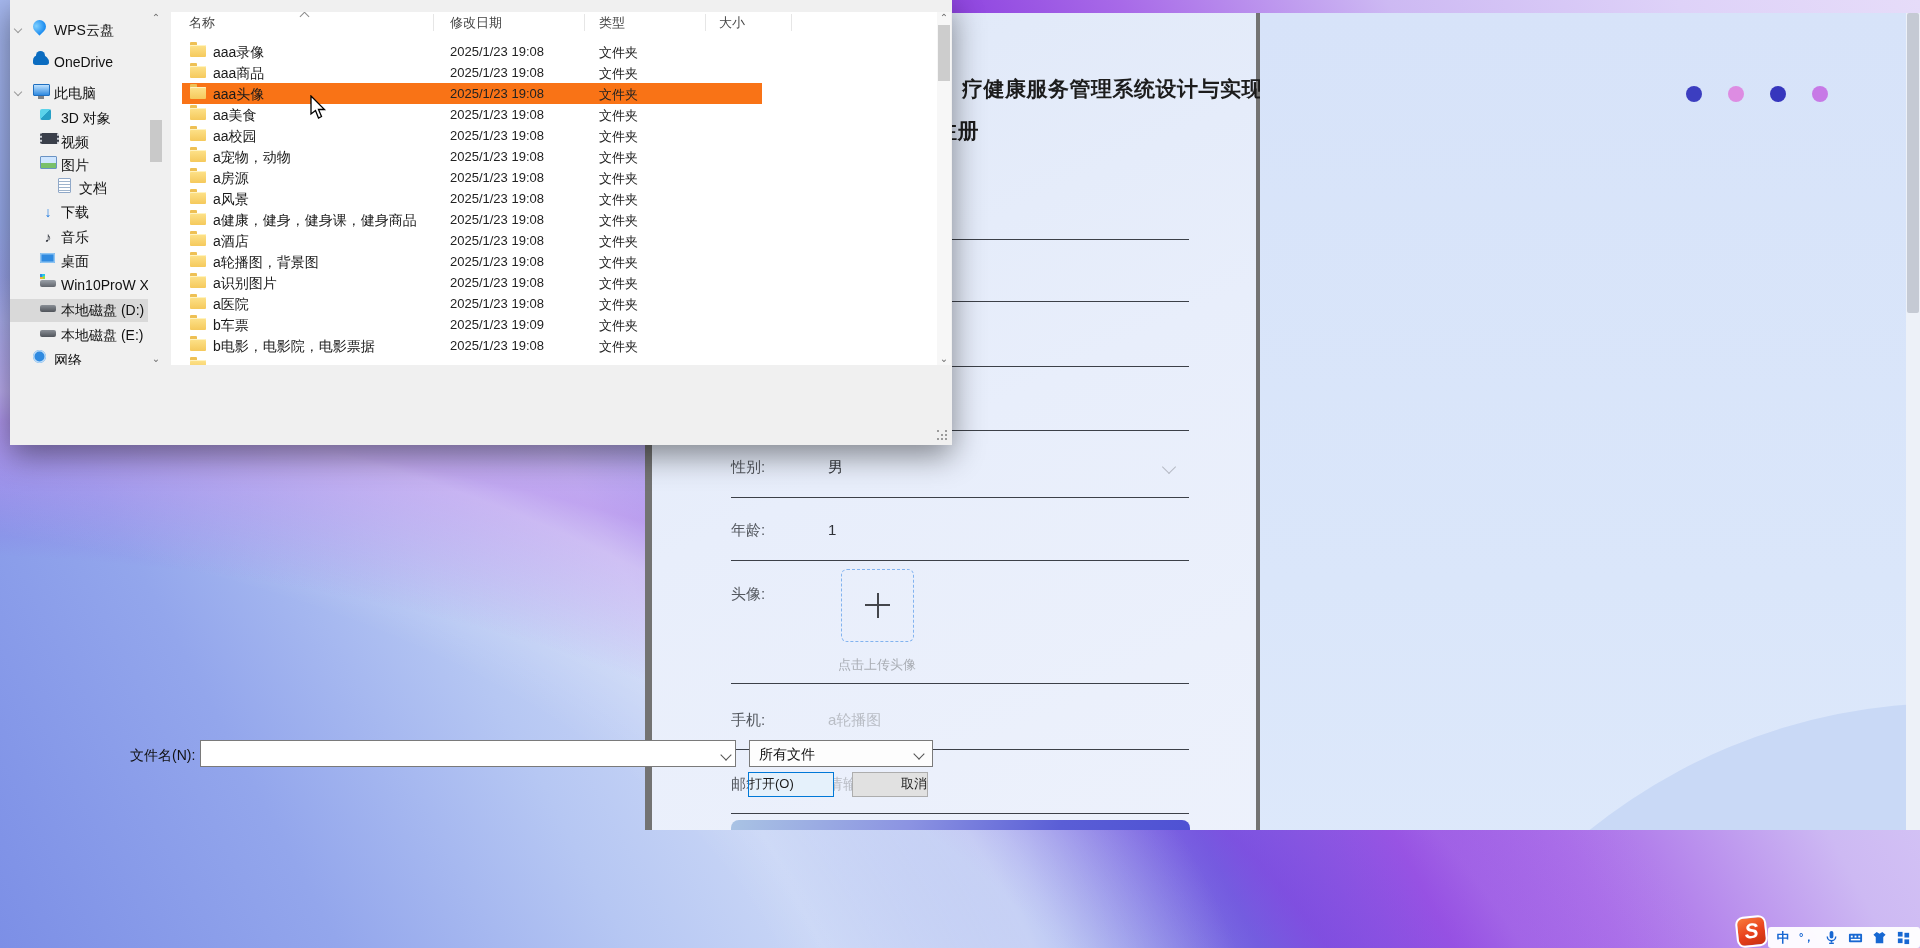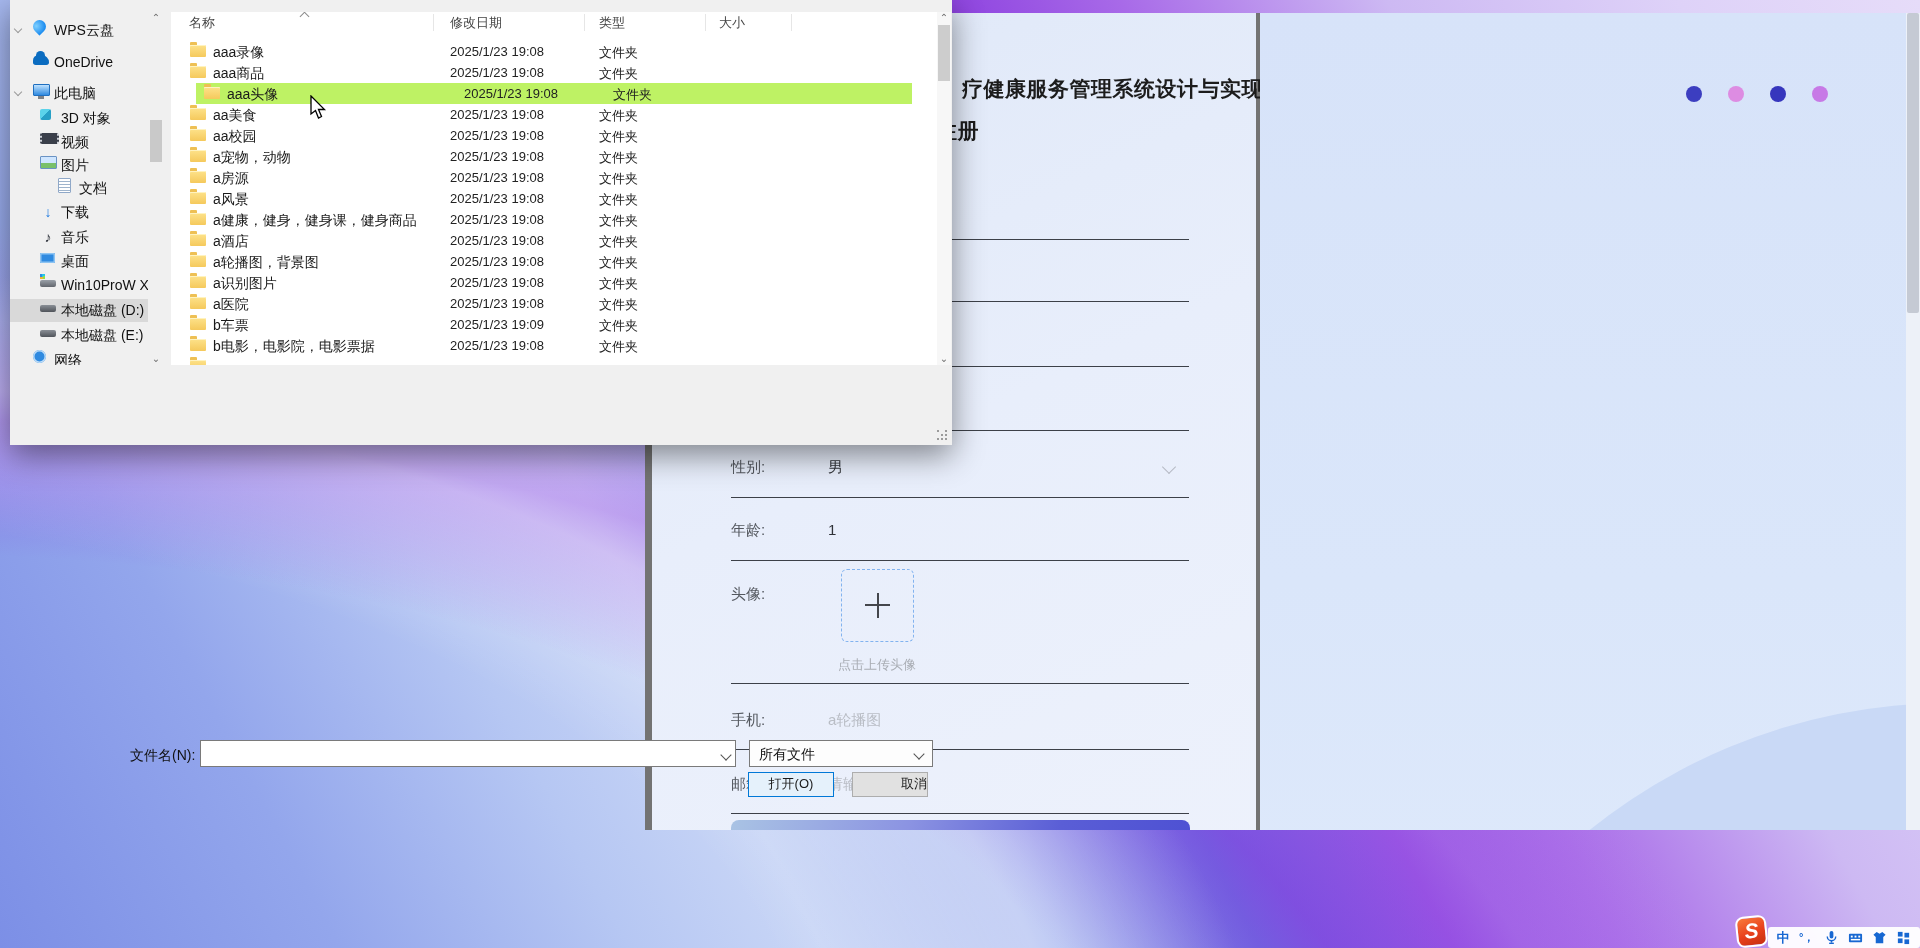--- a/index.html
+++ b/index.html
@@ -80,21 +80,21 @@
   #sb-scrollbar{position:absolute;left:138px;top:12px;width:16px;height:353px;}
   #sb-thumb{position:absolute;left:2px;top:108px;width:12px;height:42px;background:#c9c9c9;}
   .scroll-caret{position:absolute;width:100%;text-align:center;font-size:10px;color:#6f6f6f;line-height:12px;}
 
   #dlg-list{position:absolute;left:161px;top:12px;width:766px;height:353px;background:#ffffff;overflow:hidden;}
   .col-header{position:absolute;top:2px;font-size:13px;color:#454545;cursor:pointer;}
   .col-sep{position:absolute;top:2px;width:1px;height:17px;background:#e6e6e6;}
   #sort-caret{position:absolute;left:130px;top:1px;width:6px;height:6px;
     border-left:1.4px solid #8a8a8a;border-top:1.4px solid #8a8a8a;transform:rotate(45deg);}
   .file-row{position:absolute;left:0;width:766px;height:21px;cursor:pointer;}
-  .file-row.hover{background:#bef264;width:716px;left:25px;}
+  .file-row.hover{background:#f97316;width:580px;left:11px;}
   .file-row.hover .row-inner{margin-left:-11px;}
   .row-inner{position:relative;width:766px;height:21px;}
   .folder-ic{position:absolute;left:19px;top:4px;width:16px;height:12px;
     background:linear-gradient(#fde28a,#f5c95c);border-radius:1px;box-shadow:inset 0 1px 0 #fff3c0;}
   .folder-ic:before{content:"";position:absolute;left:0;top:-3px;width:7px;height:3px;background:#eec054;border-radius:1px 1px 0 0;}
   .fr-name{position:absolute;left:42px;top:3px;font-size:14px;color:#1a1a1a;white-space:nowrap;}
   .fr-date{position:absolute;left:279px;top:3px;font-size:13px;color:#222;white-space:nowrap;}
   .fr-type{position:absolute;left:428px;top:3px;font-size:13px;color:#222;white-space:nowrap;}
 
   #list-scrollbar{position:absolute;left:927px;top:12px;width:14px;height:353px;background:#f7f7f7;}
@@ -104,21 +104,21 @@
   #filename-label{position:absolute;left:120px;top:382px;font-size:14px;color:#111;}
   #filename-input{position:absolute;left:190px;top:375px;width:536px;height:27px;box-sizing:border-box;
     background:#fff;border:1px solid #7a7a7a;font-size:14px;padding:0 20px 0 6px;outline:none;}
   #filename-caret{position:absolute;left:712px;top:386px;width:7px;height:7px;
     border-right:1.4px solid #545454;border-bottom:1.4px solid #545454;transform:rotate(45deg);}
   #filetype-combo{position:absolute;left:739px;top:375px;width:184px;height:27px;box-sizing:border-box;
     background:#fdfdfd;border:1px solid #7a7a7a;cursor:pointer;}
   #filetype-text{position:absolute;left:9px;top:5px;font-size:14px;color:#111;}
   #filetype-caret{position:absolute;right:9px;top:9px;width:7px;height:7px;
     border-right:1.4px solid #545454;border-bottom:1.4px solid #545454;transform:rotate(45deg);}
-  .dlg-btn{position:absolute;top:407px;height:25px;box-sizing:border-box;font-size:13px;text-align:center;
+  .dlg-btn{position:absolute;top:407px;height:25px;box-sizing:border-box;font-size:13px;text-align:left;
     line-height:22px;cursor:pointer;}
   #open-btn{left:738px;width:86px;background:#e5f1fb;border:1px solid #0078d7;}
   #cancel-btn{left:842px;width:76px;background:#e1e1e1;border:1px solid #adadad;padding-left:48px;}
   #dlg-grip{position:absolute;right:5px;bottom:5px;width:10px;height:10px;}
   #dlg-grip i{position:absolute;width:2px;height:2px;background:#9b9b9b;
     box-shadow:8px 0 #9b9b9b,4px 4px #9b9b9b,8px 4px #9b9b9b,0 8px #9b9b9b,4px 8px #9b9b9b,8px 8px #9b9b9b;}
 
   
   #ime-bar{position:absolute;left:1768px;top:927px;width:152px;height:21px;background:rgba(255,255,255,.95);
     border-radius:3px;display:flex;align-items:center;justify-content:space-around;padding:0 4px;box-sizing:border-box;}

